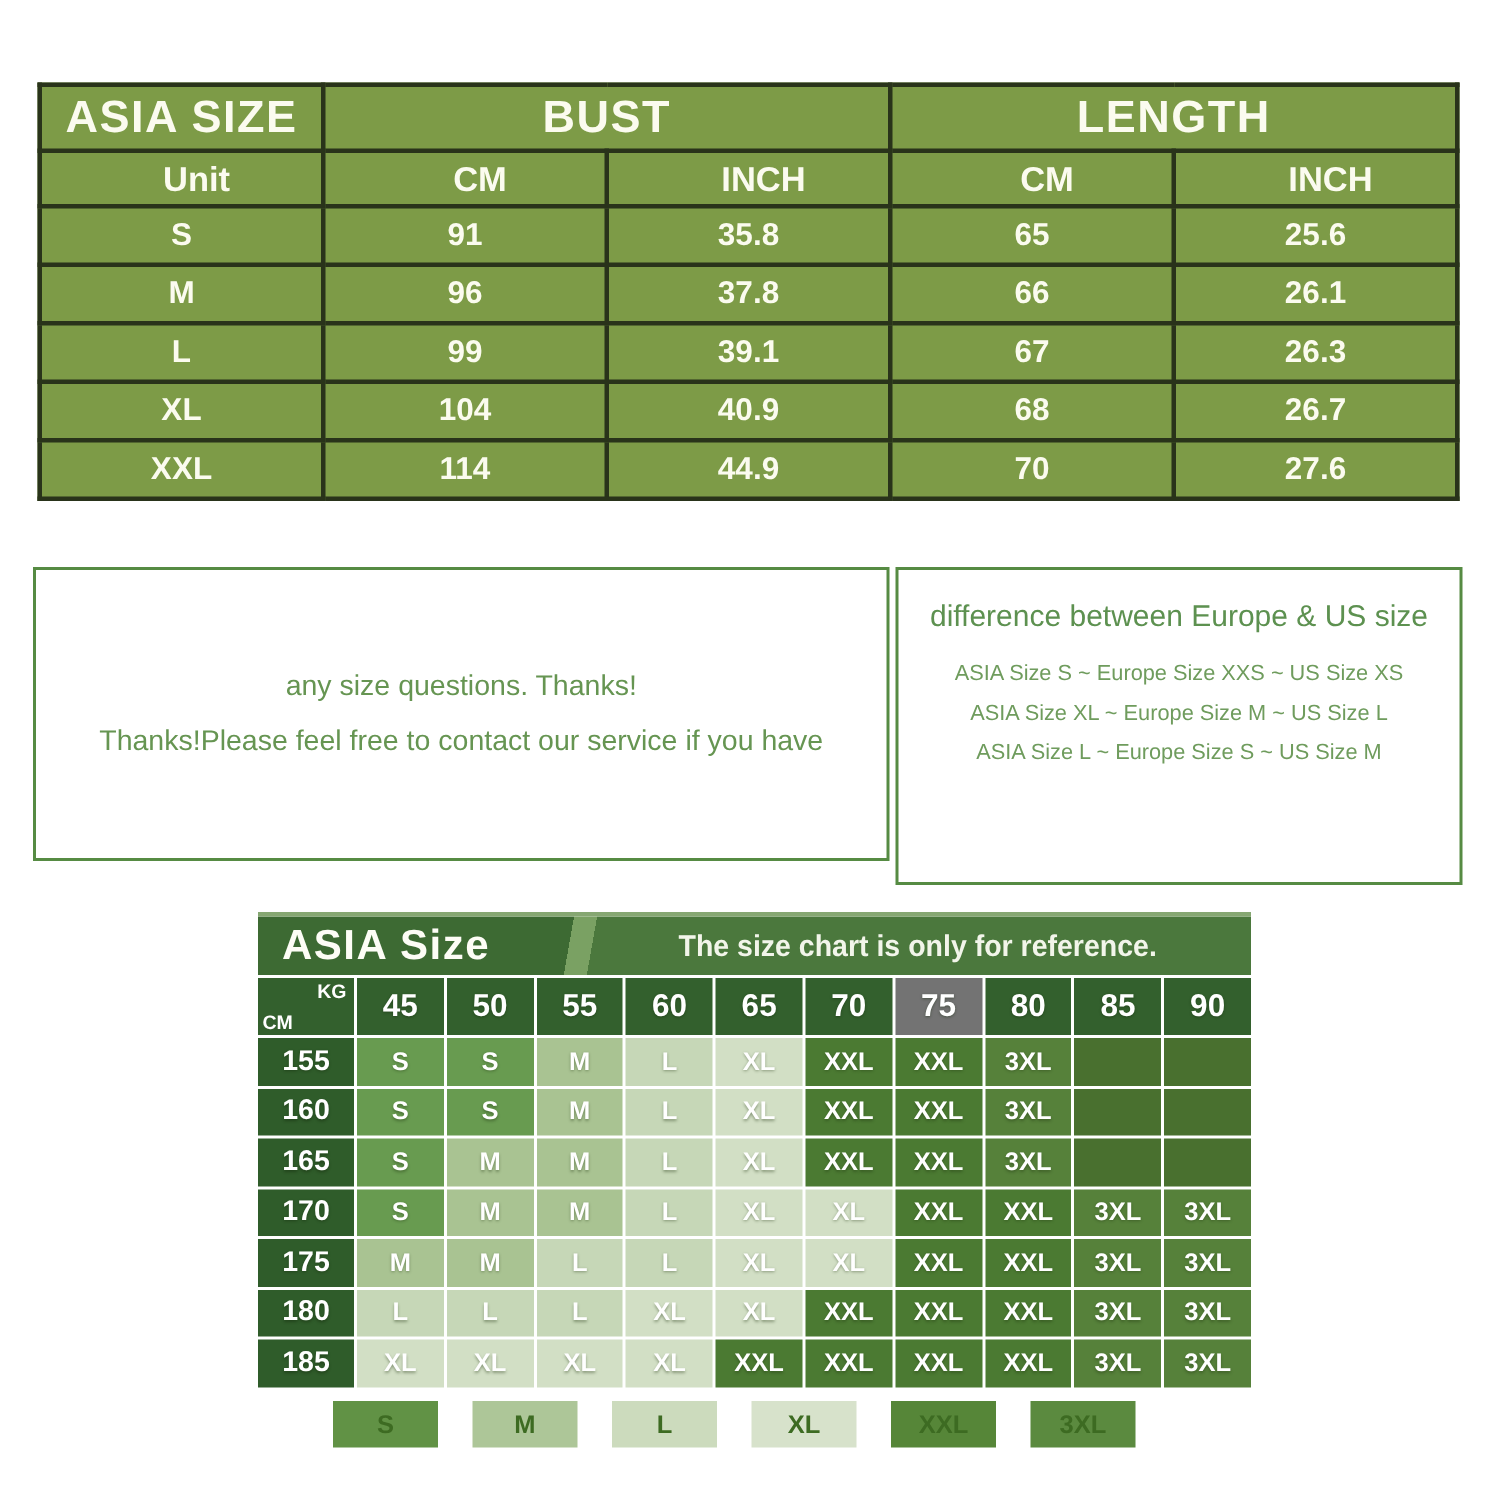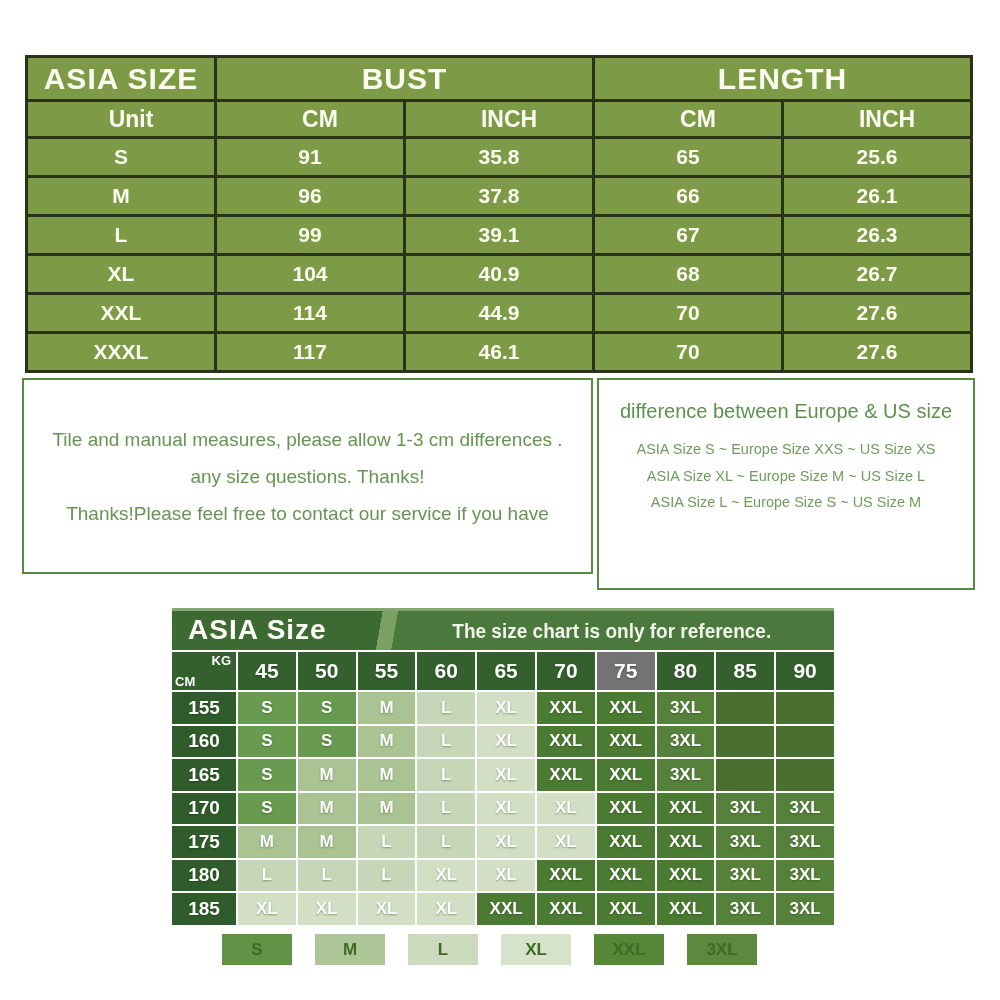--- a/index.html
+++ b/index.html
@@ -107,32 +107,24 @@
           <td>68</td>
           <td>26.7</td>
         </tr>
         <tr class="drow">
           <td>XXL</td>
           <td>114</td>
           <td>44.9</td>
           <td>70</td>
           <td>27.6</td>
         </tr>
-        <tr class="drow">
-          <td>XXXL</td>
-          <td>117</td>
-          <td>46.1</td>
-          <td>70</td>
-          <td>27.6</td>
-        </tr>
       </tbody>
   </table>
 
   <div class="note-left">
-    <span>Tile and manual measures, please allow 1-3 cm differences .</span>
     <span>any size questions. Thanks!</span>
     <span>Thanks!Please feel free to contact our service if you have</span>
   </div>
 
   <div class="note-right">
     <div class="title">
       <div>difference between Europe &amp; US size</div>
     </div>
     <div class="maps">
         <div>ASIA Size S  ~  Europe Size XXS  ~  US Size XS</div>

